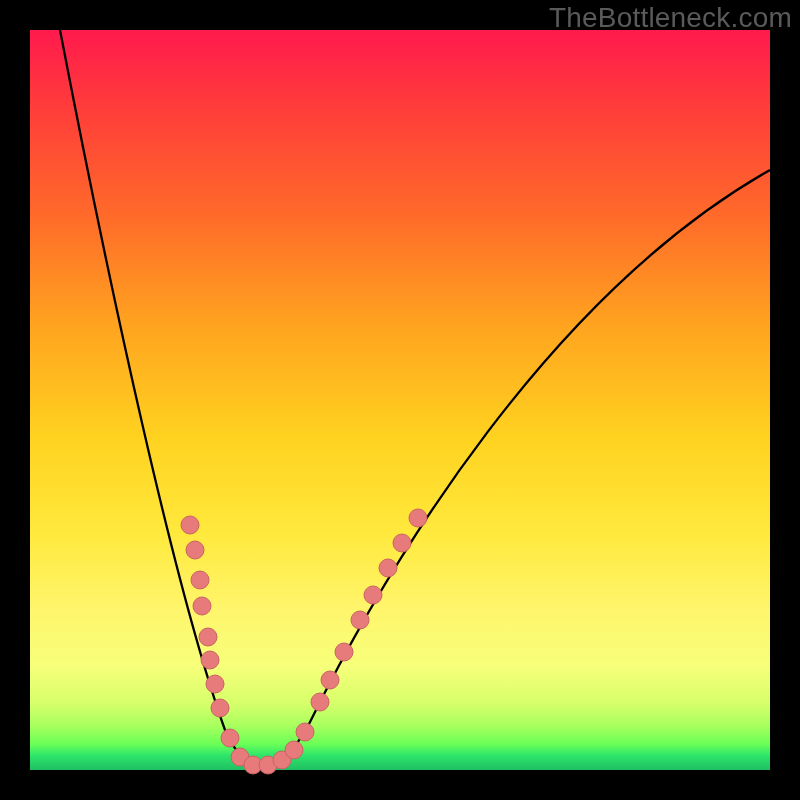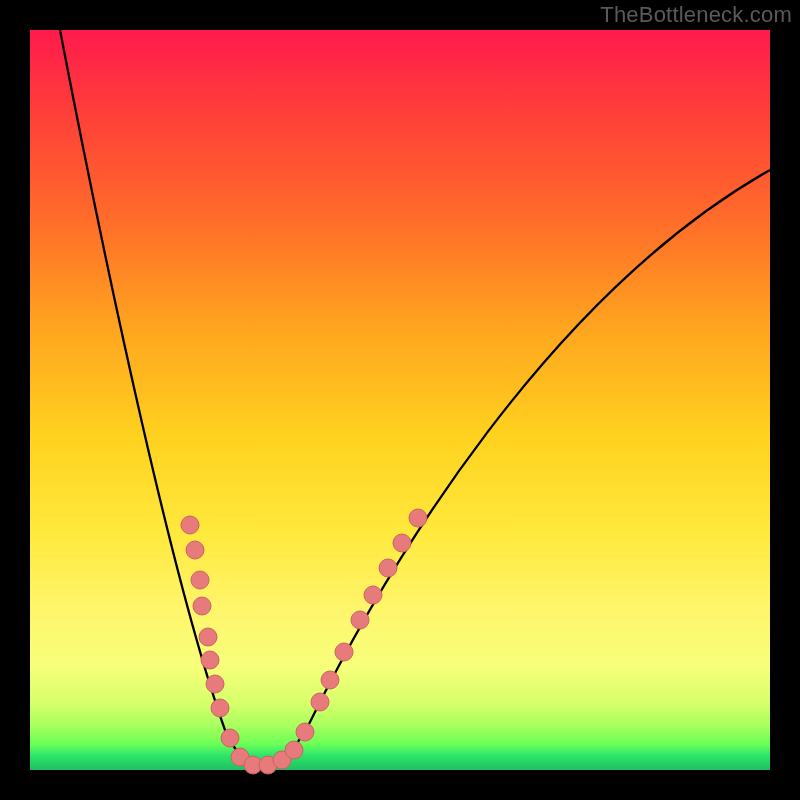--- a/index.html
+++ b/index.html
@@ -38,21 +38,21 @@
       #6bff57 96.5%,
       #2ee66a 98%,
       #1fbf63 100%
     );
   }
   .watermark {
     position: absolute;
     top: 2px;
     right: 8px;
     font-family: Arial, Helvetica, sans-serif;
-    font-size: 22px;
+    font-size: 28px;
     color: #5a5a5a;
     letter-spacing: 0.2px;
     font-weight: 500;
   }
   svg.curve {
     position: absolute;
     left: 0;
     top: 0;
     width: 740px;
     height: 740px;

